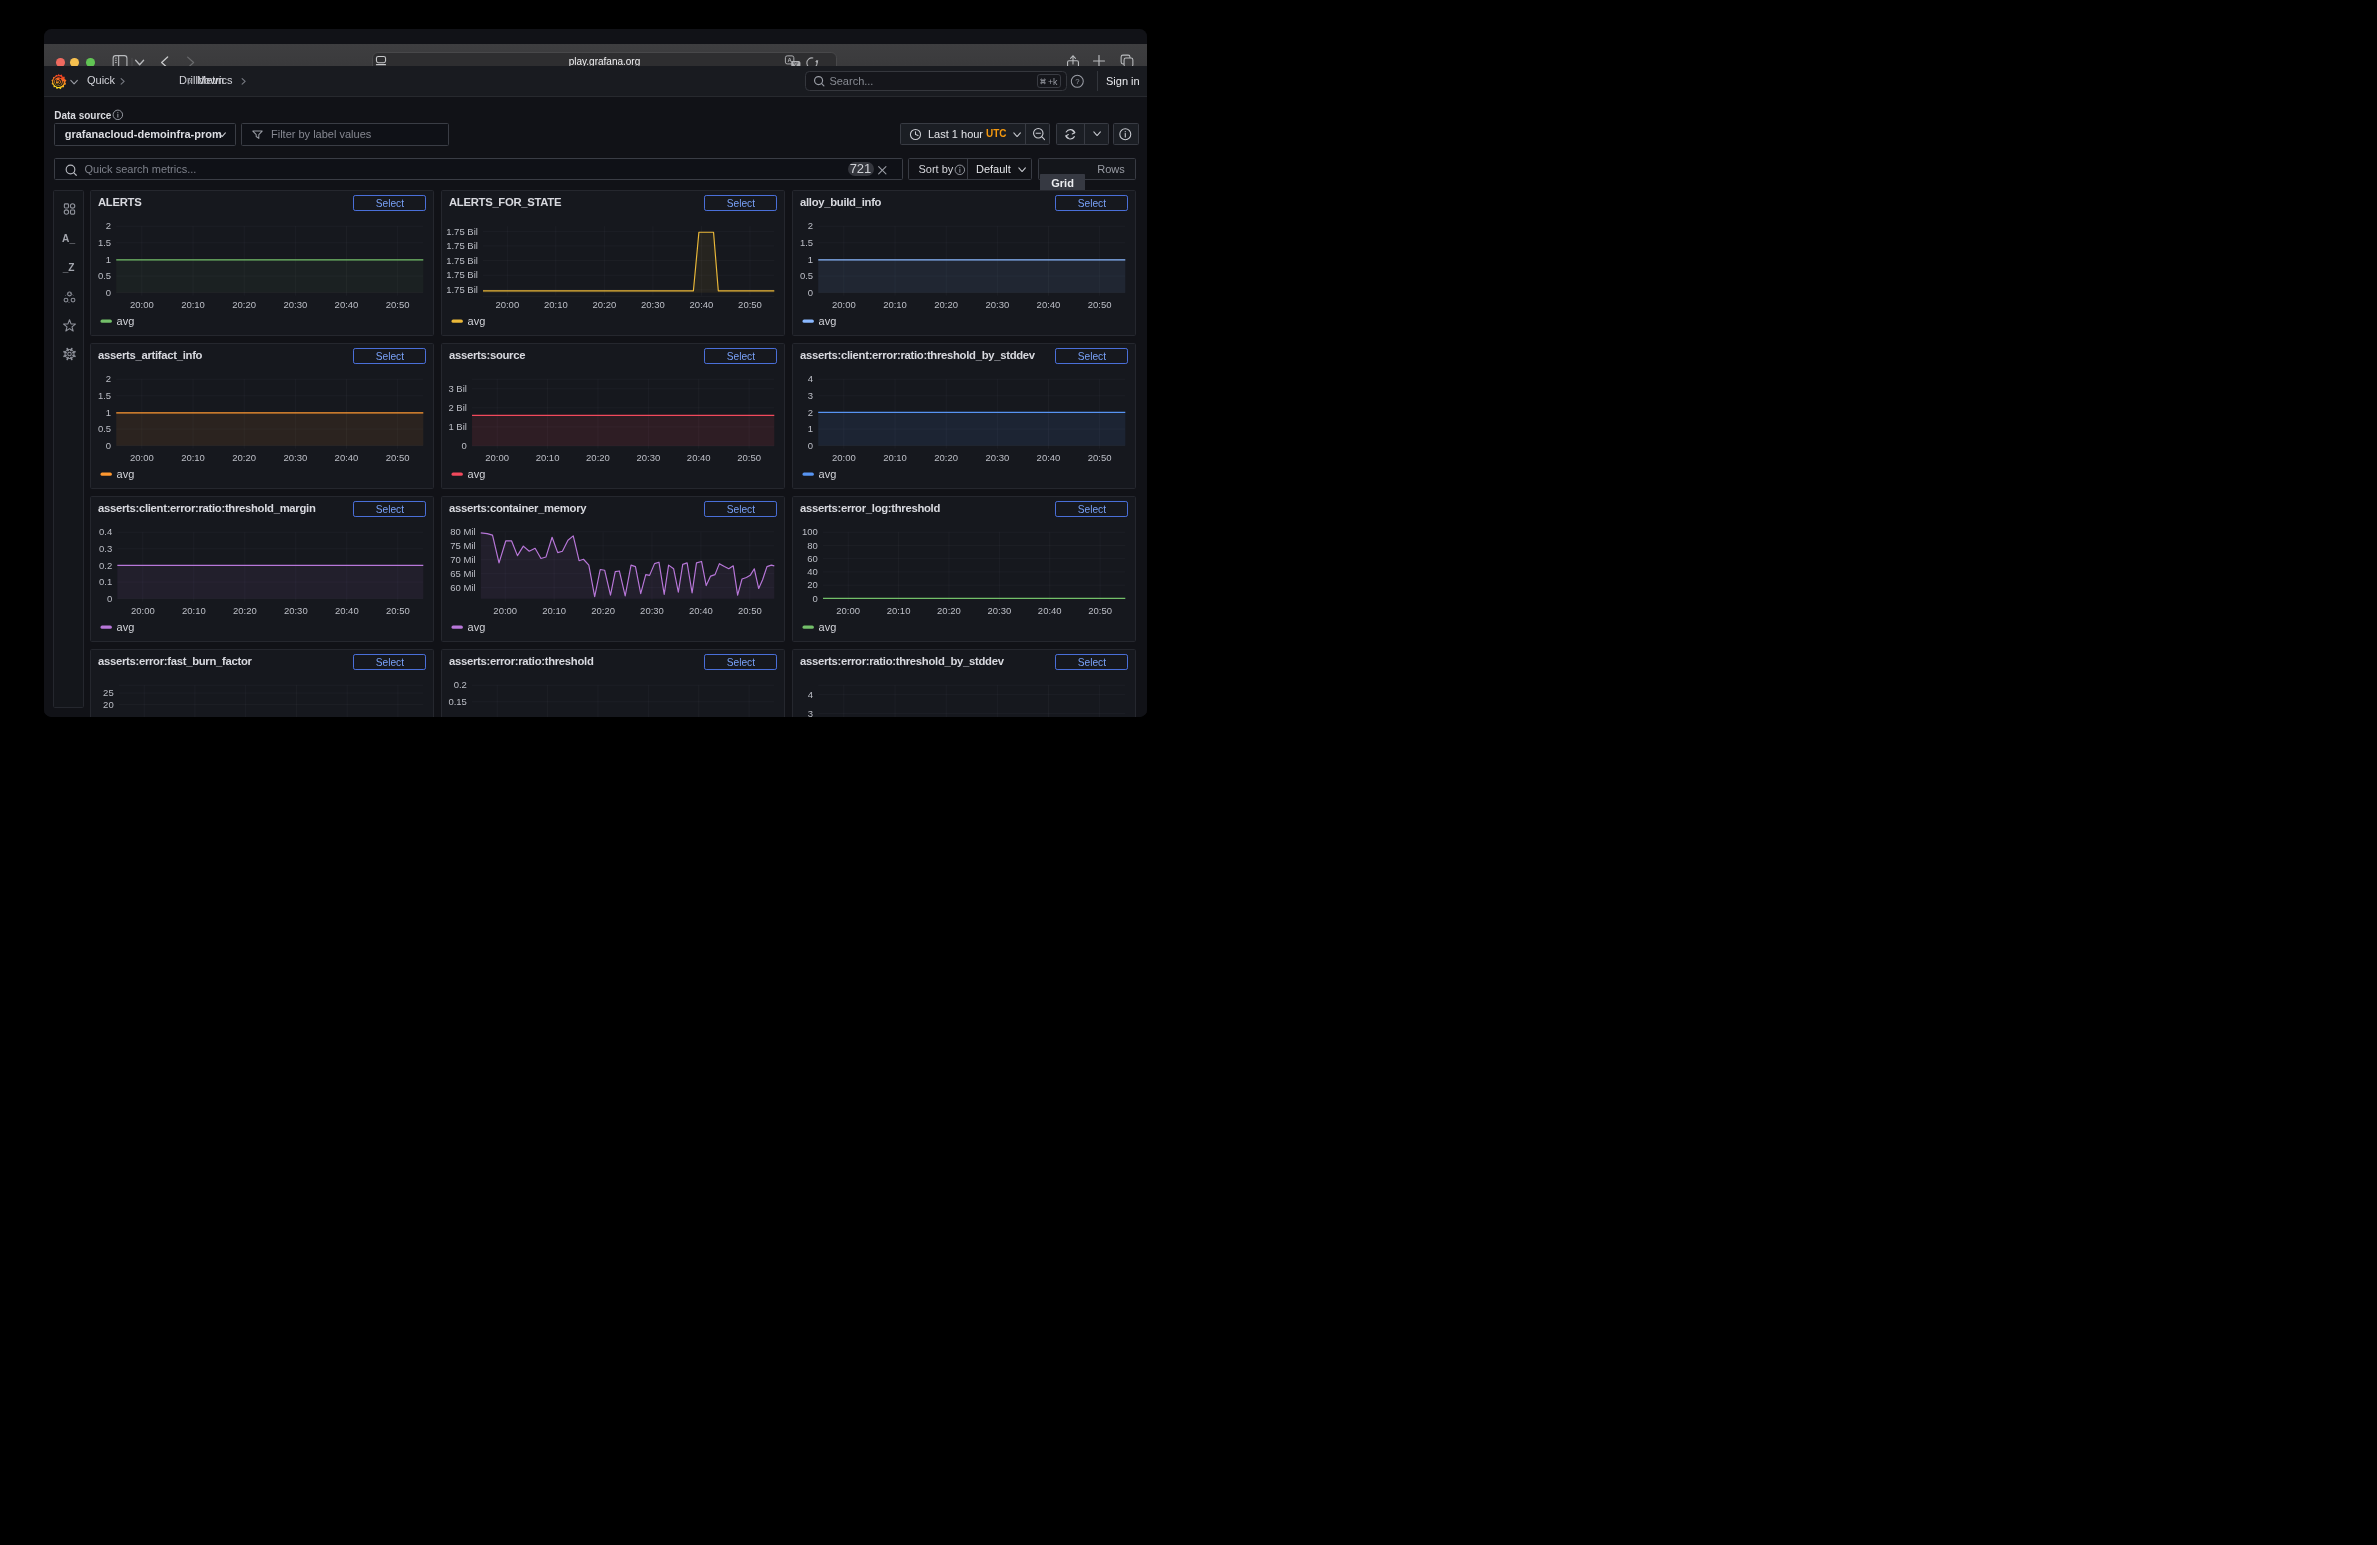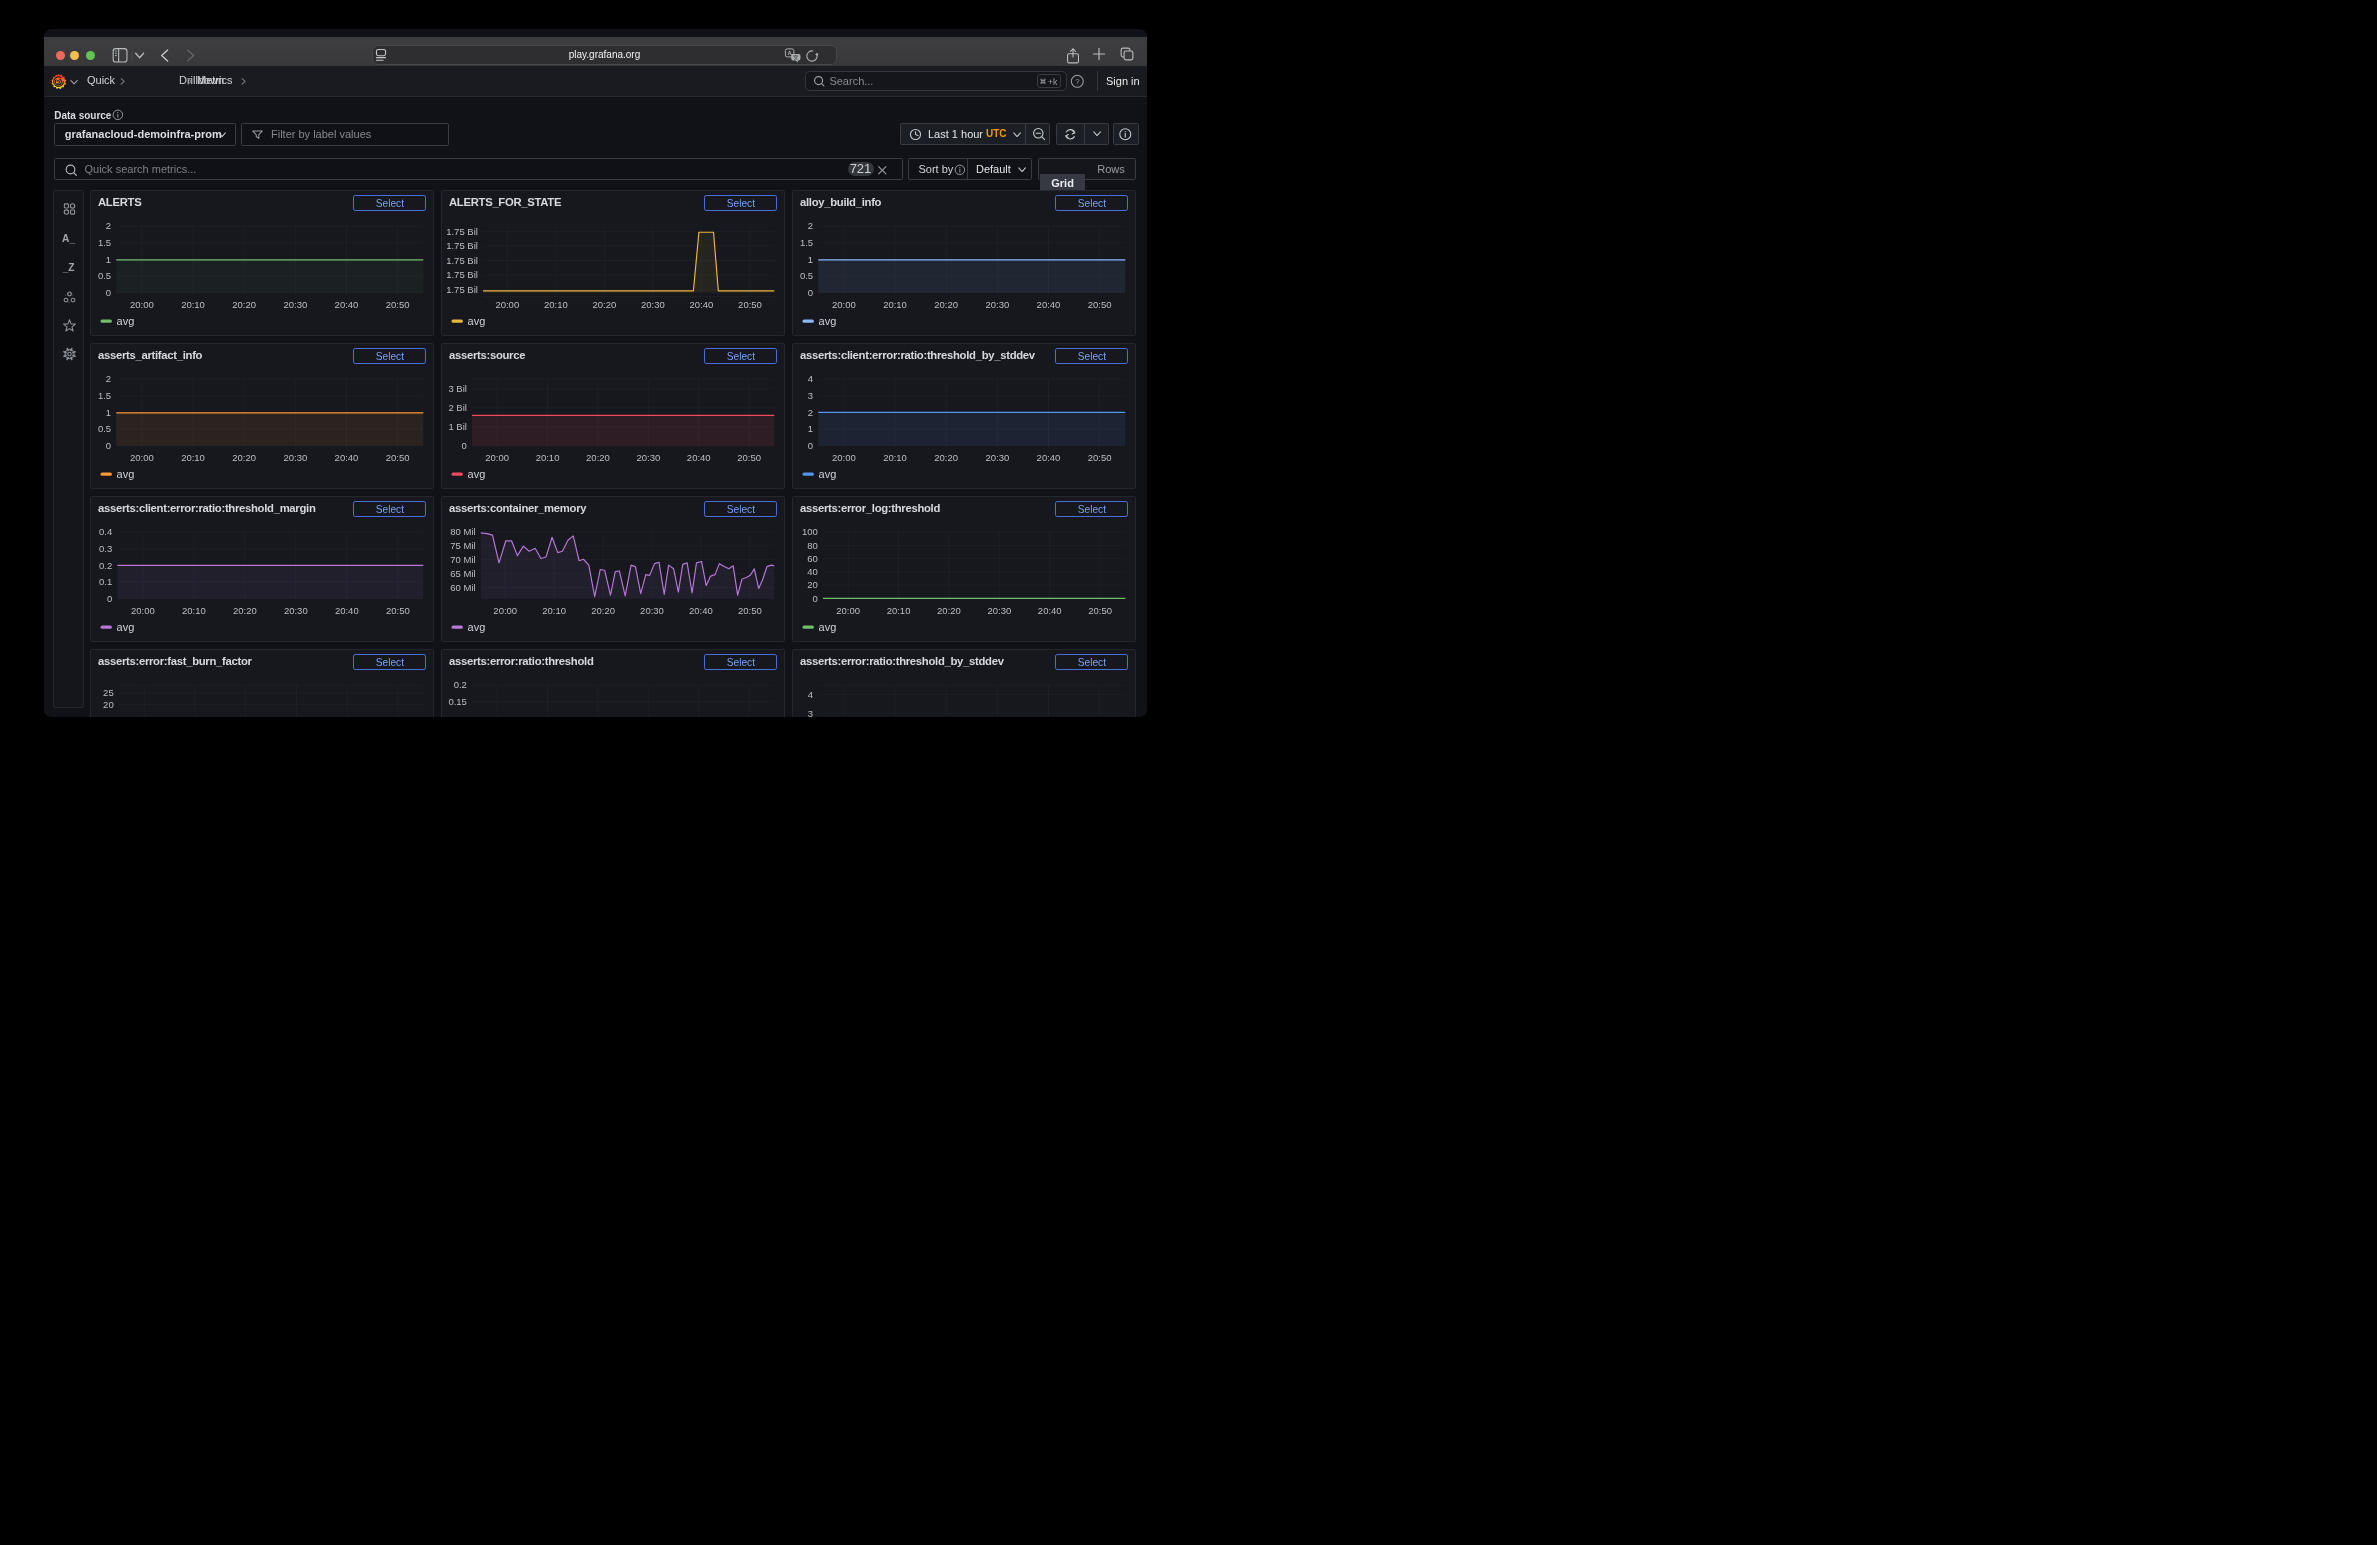--- a/index.html
+++ b/index.html
@@ -1,17 +1,17 @@
 <!DOCTYPE html>
 <html style="font-size:11.7px"><head><meta charset="utf-8"><title>play.grafana.org</title>
 <style>
 html,body{margin:0;padding:0;background:#000;width:1189px;height:773px;overflow:hidden;}
 *{box-sizing:border-box;font-family:"Liberation Sans",sans-serif;}
 #win{position:absolute;left:44px;top:28.5px;width:1103px;height:688px;border-radius:7.3px;overflow:hidden;background:#111217;}
-#titlebar{position:absolute;left:0;top:8px;width:100%;height:37px;background:linear-gradient(#3e3e40,#373739);border-bottom:0.7px solid #232325;}
+#titlebar{position:absolute;left:0;top:15px;width:100%;height:37px;background:linear-gradient(#3e3e40,#373739);border-bottom:0.7px solid #232325;}
 #navbar{position:absolute;left:0;top:37px;width:100%;height:31px;background:#191b20;border-bottom:0.7px solid #27292e;}
 #content{position:absolute;left:0;top:68px;width:100%;height:620px;background:#111217;}
 .tl{position:absolute;width:8.8px;height:8.8px;border-radius:4.4px;top:14.3px;}
 .urlbar{position:absolute;left:328px;top:8px;width:465px;height:20px;border-radius:5.9px;background:#2e2e30;border:0.7px solid #48484a;}
 .crumb{position:absolute;top:8.8px;font-size:11px;color:#d3d4da;font-weight:400;}
 .navsearch{position:absolute;left:761px;top:5.1px;width:262px;height:20px;border:0.7px solid #35373d;border-radius:4.4px;background:#15161b;}
 .cmdk{position:absolute;left:231px;top:2.2px;width:24px;height:14.6px;border:0.7px solid #393b42;border-radius:2.9px;color:#9a9da5;font-size:8.8px;text-align:center;line-height:14px;}
 .inp{position:absolute;height:23px;background:#0f1117;border:0.7px solid #3a3d45;border-radius:1.5px;}
 .btn{position:absolute;height:22px;background:#1b1e24;border:0.7px solid #383b43;border-radius:1.5px;padding-left:24px;}
 .panel{position:absolute;width:344px;height:146px;background:#16181e;border:0.7px solid #25272e;border-radius:1.5px;}

